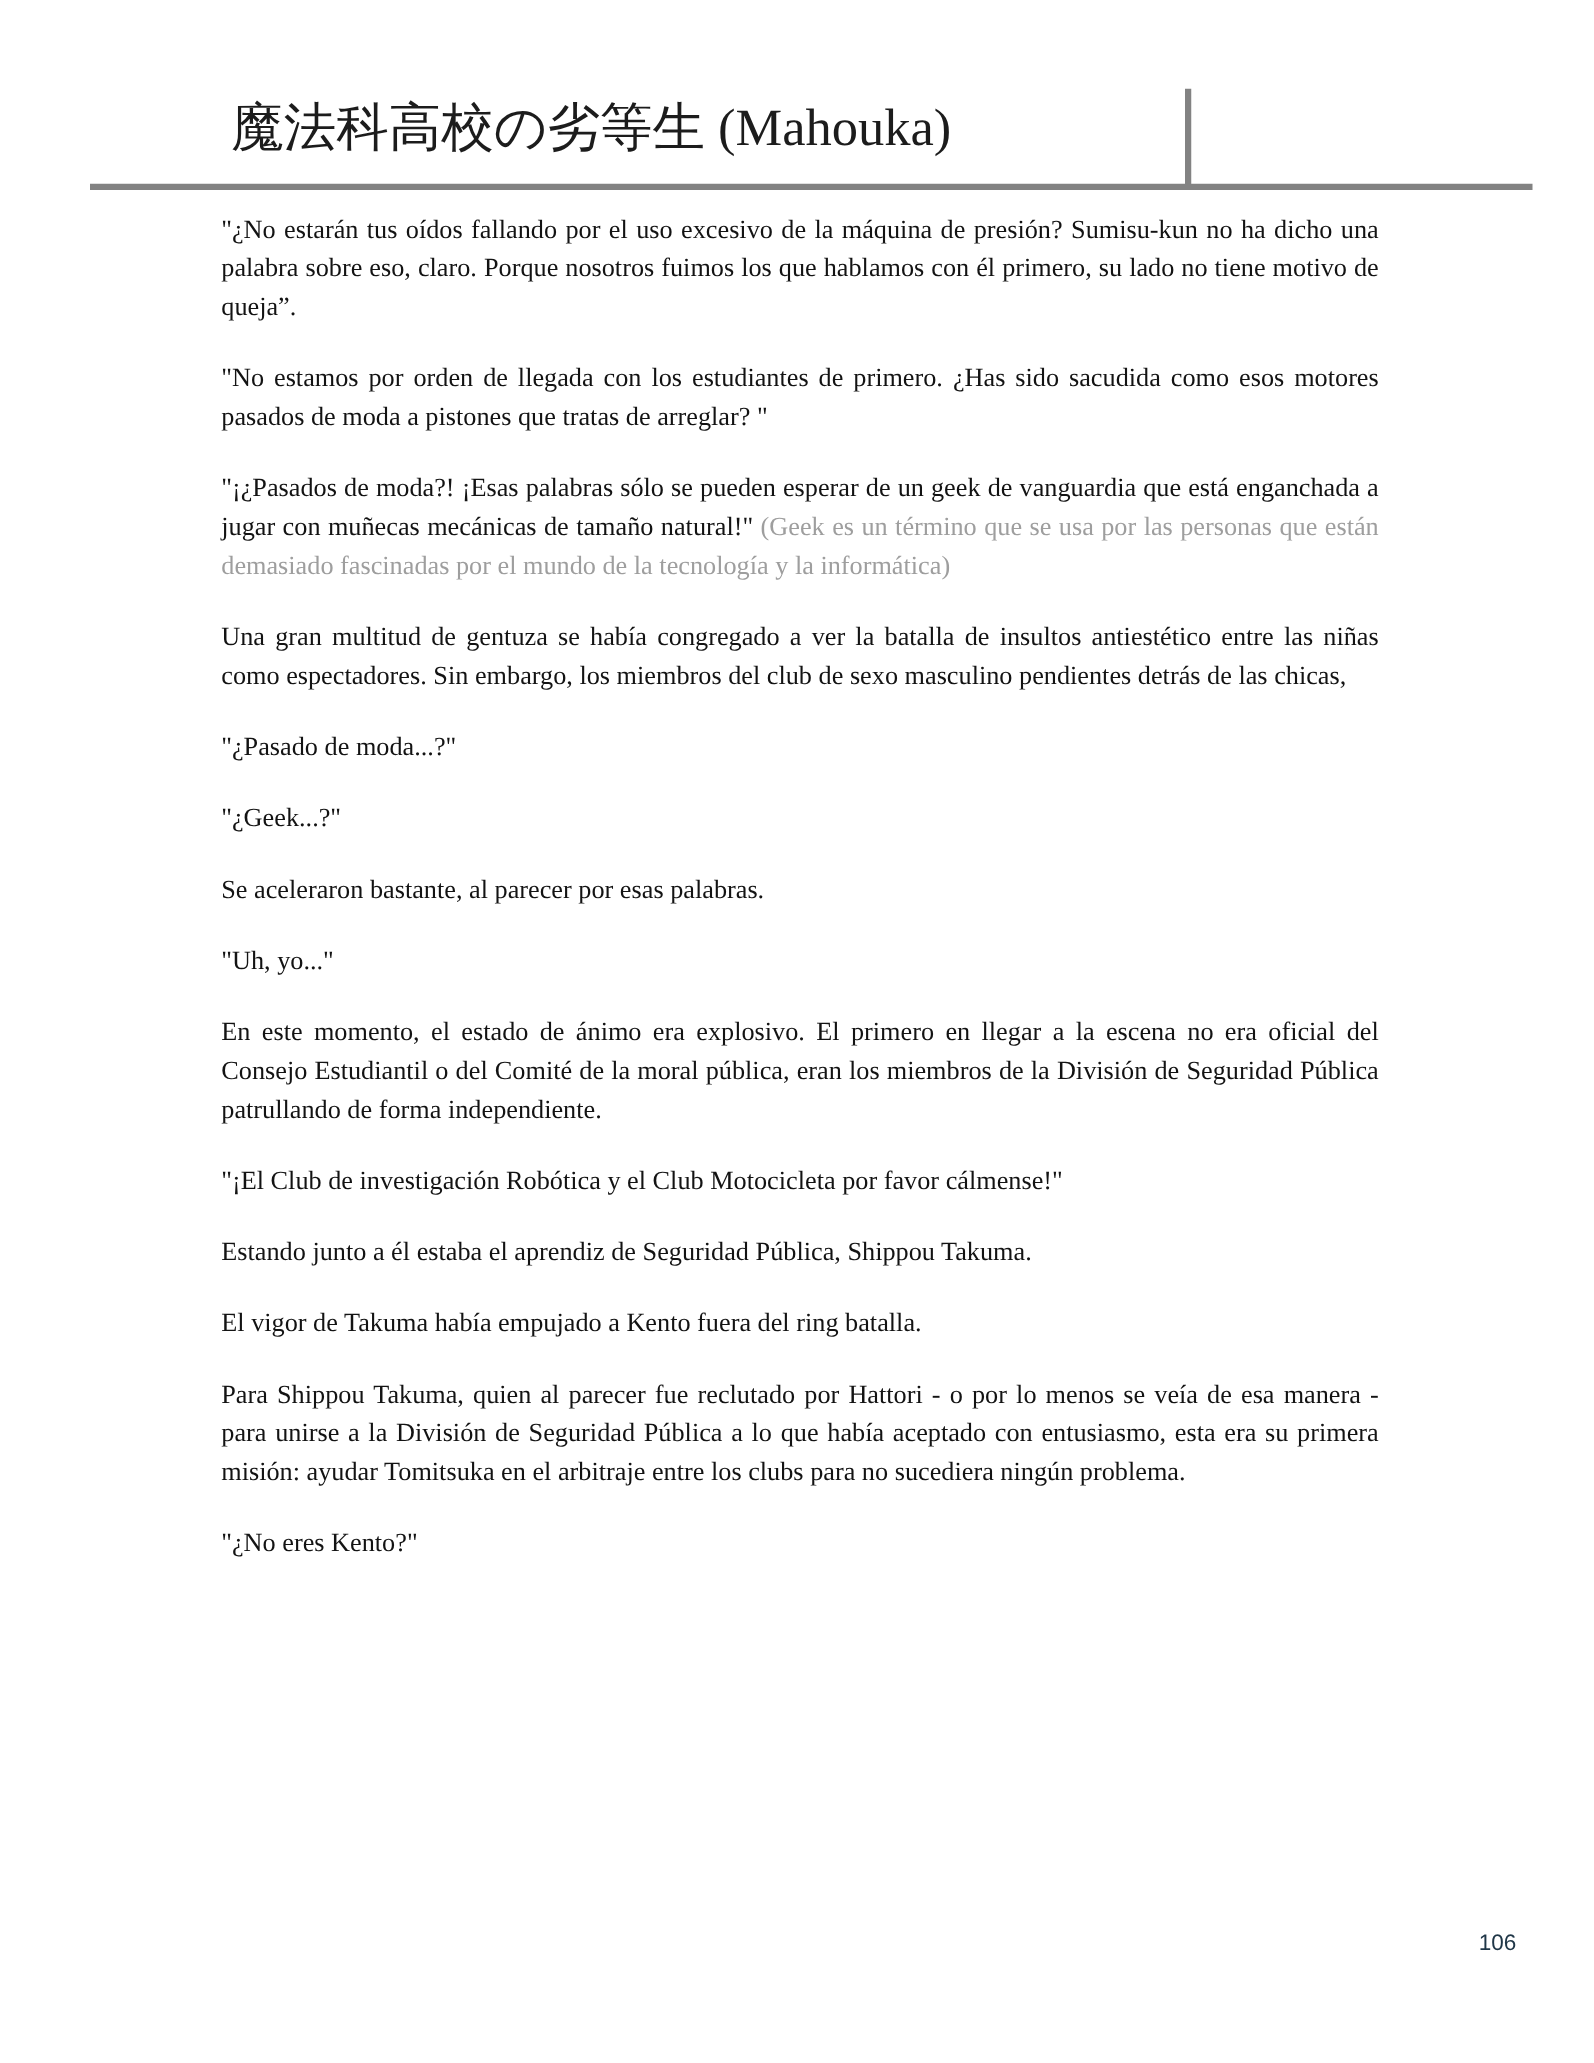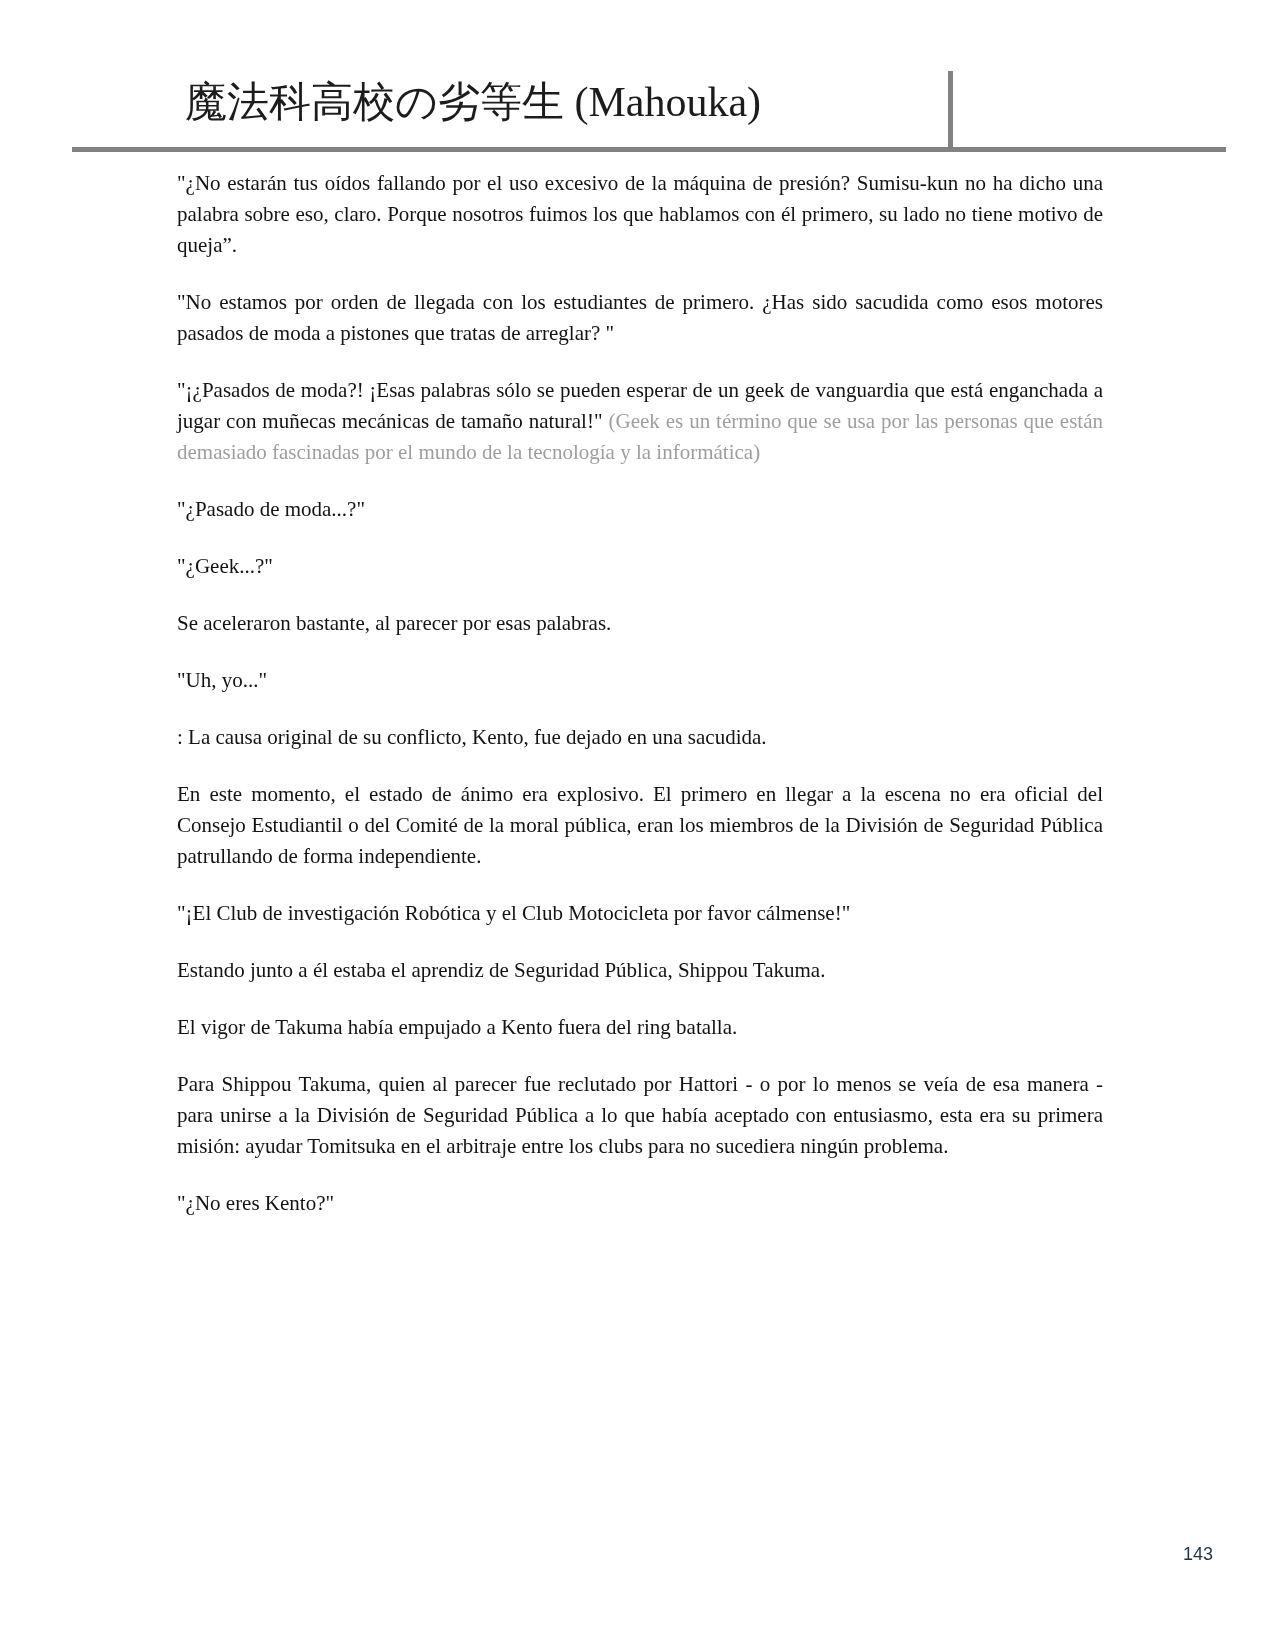--- a/index.html
+++ b/index.html
@@ -86,28 +86,28 @@
 
   <div class="volume-divider"></div>
 
 
   <div class="header-rule"></div>
 
   <div class="content">
       <p class="para"><span>"¿No estarán tus oídos fallando por el uso excesivo de la máquina de presión? Sumisu-kun no ha dicho una palabra sobre eso, claro. Porque nosotros fuimos los que hablamos con él primero, su lado no tiene motivo de queja”.</span></p>
       <p class="para"><span>"No estamos por orden de llegada con los estudiantes de primero. ¿Has sido sacudida como esos motores pasados de moda a pistones que tratas de arreglar? "</span></p>
       <p class="para"><span>"¡¿Pasados de moda?! ¡Esas palabras sólo se pueden esperar de un geek de vanguardia que está enganchada a jugar con muñecas mecánicas de tamaño natural!" </span><span class="muted">(Geek es un término que se usa por las personas que están demasiado fascinadas por el mundo de la tecnología y la informática)</span></p>
+      <p class="para"><span>Una gran multitud de gentuza se había congregado a ver la batalla de insultos antiestético entre las niñas como espectadores. Sin embargo, los miembros del club de sexo masculino pendientes detrás de las chicas,</span></p>
       <p class="para"><span>"¿Pasado de moda...?"</span></p>
       <p class="para"><span>"¿Geek...?"</span></p>
       <p class="para"><span>Se aceleraron bastante, al parecer por esas palabras.</span></p>
       <p class="para"><span>"Uh, yo..."</span></p>
-      <p class="para"><span>: La causa original de su conflicto, Kento, fue dejado en una sacudida.</span></p>
       <p class="para"><span>En este momento, el estado de ánimo era explosivo. El primero en llegar a la escena no era oficial del Consejo Estudiantil o del Comité de la moral pública, eran los miembros de la División de Seguridad Pública patrullando de forma independiente.</span></p>
       <p class="para"><span>"¡El Club de investigación Robótica y el Club Motocicleta por favor cálmense!"</span></p>
       <p class="para"><span>Estando junto a él estaba el aprendiz de Seguridad Pública, Shippou Takuma.</span></p>
       <p class="para"><span>El vigor de Takuma había empujado a Kento fuera del ring batalla.</span></p>
       <p class="para"><span>Para Shippou Takuma, quien al parecer fue reclutado por Hattori - o por lo menos se veía de esa manera - para unirse a la División de Seguridad Pública a lo que había aceptado con entusiasmo, esta era su primera misión: ayudar Tomitsuka en el arbitraje entre los clubs para no sucediera ningún problema.</span></p>
       <p class="para"><span>"¿No eres Kento?"</span></p>
     </div>
 
-  <div class="page-number">143</div>
+  <div class="page-number">106</div>
 
 </div>
 
 </body></html>

